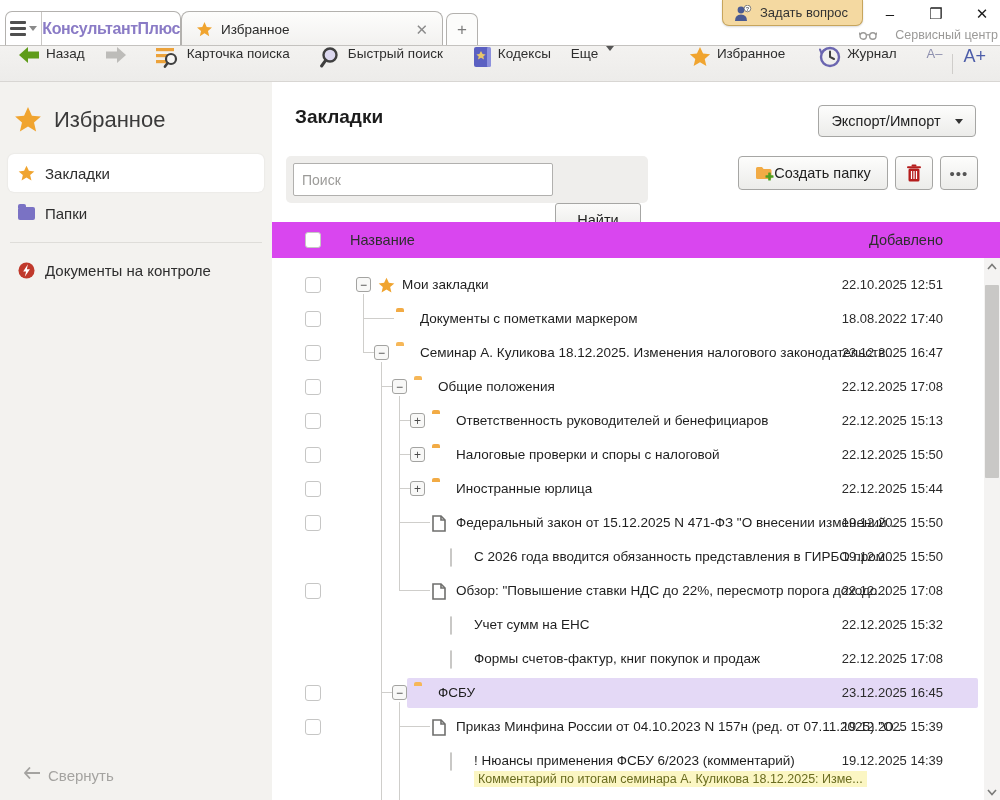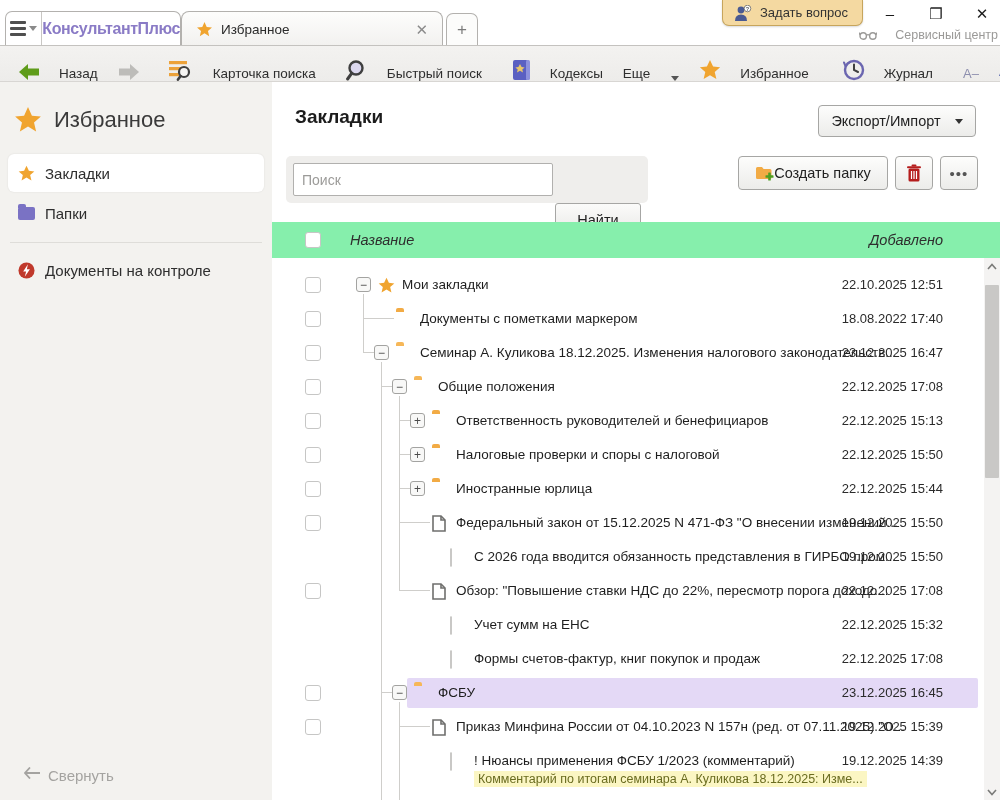--- a/index.html
+++ b/index.html
@@ -30,21 +30,21 @@
       display:flex; align-items:center; gap:7px; font-size:13px; color:#333; cursor:pointer; box-shadow:0 1px 2px rgba(0,0,0,.15); }
   .win-controls { position:absolute; right:8px; top:4px; display:flex; gap:26px; }
   .win-controls span { font-size:15px; color:#1a1a1a; width:20px; text-align:center; cursor:pointer; line-height:20px; }
   .service-center { position:absolute; right:2px; top:28px; display:flex; align-items:center; gap:18px;
       color:#9b9a98; font-size:12.5px; white-space:nowrap; }
 
   
   .toolbar { position:absolute; left:0; top:45px; width:1000px; height:37px;
       background:linear-gradient(#f3f2f0,#edecea); border-top:1px solid #c4c2bf; border-bottom:1px solid #d8d6d3;
       display:flex; align-items:center; font-size:13.5px; color:#2e2e2e; }
-  .tb-item { display:flex; align-items:flex-end; gap:19px; padding:0 10px; height:100%; cursor:pointer; white-space:nowrap; }
+  .tb-item { display:flex; align-items:flex-start; gap:6px; padding:0 10px; height:100%; cursor:pointer; white-space:nowrap; }
   .tb-spacer { flex:1; }
   .tb-sep { width:1px; height:20px; background:#cfcdca; }
   .caret-down { width:0; height:0; border-left:4px solid transparent; border-right:4px solid transparent; border-top:5px solid #555; margin-left:2px; }
   .font-minus { font-size:13px; color:#8d8fae; }
   .font-plus  { font-size:18px; color:#4d5da9; }
 
   
   .sidebar { position:absolute; left:0; top:82px; width:272px; height:718px; background:#f3f2ef; }
   .sb-title { display:flex; align-items:center; gap:12px; padding:24px 0 18px 14px; font-size:22px; color:#3a3a3a; }
   .sb-item { display:flex; align-items:center; gap:10px; height:38px; margin:2px 8px; padding:0 10px;
@@ -66,22 +66,22 @@
   .search-input::placeholder { color:#9c9b99; }
   .find-btn { position:absolute; left:283px; top:81px; width:86px; height:33px;
       background:linear-gradient(#fbfbfa,#e9e8e6); border:1px solid #a6a6a4; border-radius:3px; font-size:14.5px; color:#222; cursor:pointer;
       display:flex; align-items:center; justify-content:center;margin-top:40px; }
   .gray-btn { background:linear-gradient(#fdfdfc,#ececea); border:1px solid #a6a6a4; border-radius:4px; cursor:pointer;
       display:flex; align-items:center; justify-content:center; gap:0; font-size:14.5px; color:#222; position:absolute; top:74px; height:34px; }
   .create-folder-btn { left:466px; width:150px; }
   .trash-btn { left:623px; width:38px; }
   .dots-btn { left:668px; width:38px; color:#555; font-size:15px; letter-spacing:1px; }
 
-  .table-header { position:absolute; left:0; top:140px; width:728px; height:36px; background:#86efac;
-      display:flex; align-items:center; font-size:14.5px; color:#2e2e2e;font-style:italic; }
+  .table-header { position:absolute; left:0; top:140px; width:728px; height:36px; background:#d946ef;
+      display:flex; align-items:center; font-size:14.5px; color:#2e2e2e; }
   .th-check { position:absolute; left:33px; top:10px; }
   .th-name { position:absolute; left:78px; }
   .th-added { position:absolute; right:57px; }
 
   .checkbox { width:16px; height:16px; background:#fff; border:1px solid #c6c6c5; border-radius:3px; cursor:pointer; }
 
   
   .tree { position:absolute; left:0; top:176px; width:728px; height:542px; overflow:hidden; }
   .trow { position:absolute; left:0; width:728px; height:34px; cursor:pointer; }
   .trow .rowhl { position:absolute; top:2px; height:30px; background:#e4d9f6; border-radius:2px; z-index:0; }
@@ -409,21 +409,21 @@
           <svg width="14" height="17" viewBox="0 0 14 17">
             <path d="M1 1 L9 1 L13 5 L13 16 L1 16 Z" fill="#fff" stroke="#6f6f6d" stroke-width="1.6"></path>
             <path d="M9 1 L9 5 L13 5" fill="none" stroke="#6f6f6d" stroke-width="1.6"></path>
           </svg>
         </span>
         <span class="tlabel" style="left: 184px;">Приказ Минфина России от 04.10.2023 N 157н (ред. от 07.11.2025) "О...</span>
         <span class="tdate">19.12.2025 15:39</span>
       </div>
       <div class="trow" style="top: 486px; height: 50px;">
         <span class="ticon" style="left: 178px;"><span class="bookmark-sq"></span></span>
-        <span class="tlabel" style="left: 202px;">! Нюансы применения ФСБУ 1/2023 (комментарий)</span>
+        <span class="tlabel" style="left: 202px;">! Нюансы применения ФСБУ 6/2023 (комментарий)</span>
         <span class="tdate">19.12.2025 14:39</span>
         <span class="tnote" style="left: 202px; top: 27px;">Комментарий по итогам семинара А. Куликова 18.12.2025: Изме...</span>
       </div>
       <div class="vline" style="left: 91px; top: 36px; height: 59px;"></div>
       <div class="vline" style="left: 109px; top: 104px; height: 438px;"></div>
       <div class="vline" style="left: 127px; top: 138px; height: 195px;"></div>
       <div class="vline" style="left: 127px; top: 444px; height: 98px;"></div>
     </div>
 
   <div class="vscroll">

